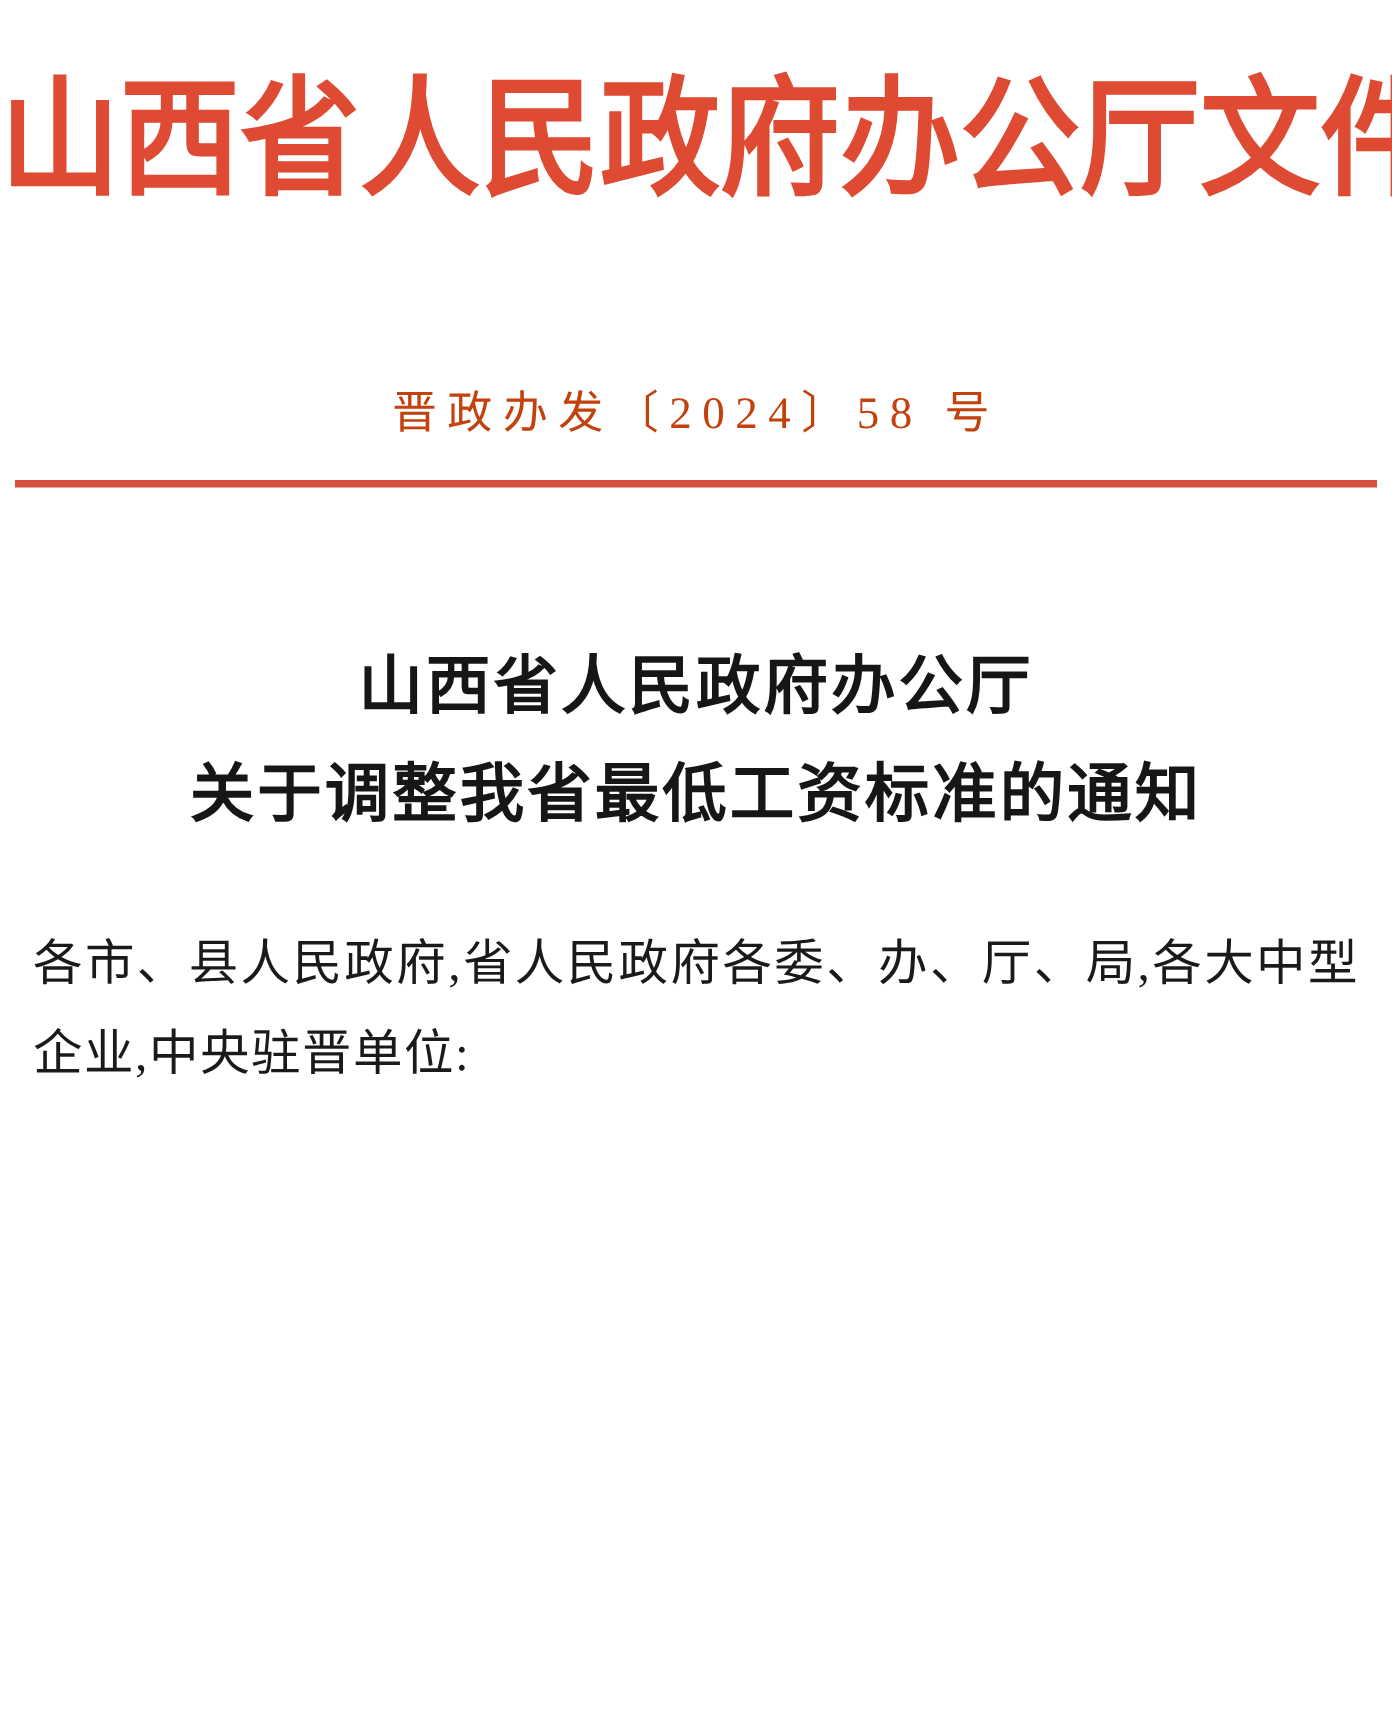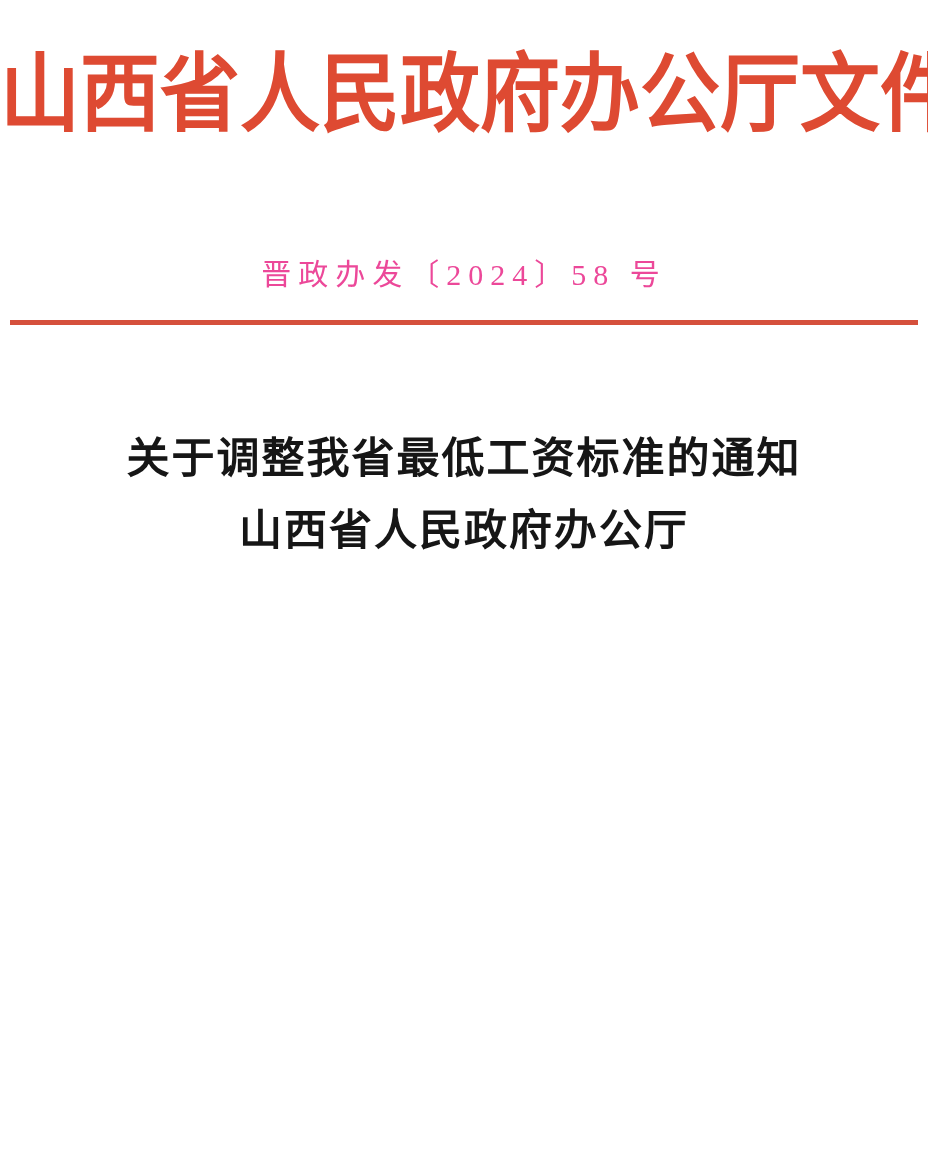--- a/index.html
+++ b/index.html
@@ -34,21 +34,21 @@
     white-space: nowrap;
     transform: scaleY(1.08);
     transform-origin: top center;
   }
   
   .doc-number {
     margin-top: 112px;
     text-align: center;
     font-size: 30px;
     letter-spacing: 7px;
-    color: #ec4899;
+    color: #c2410c;
   }
   
   .divider {
     margin: 26px 10px 0 10px;
     height: 5px;
     background: var(--divider-red);
   }
   
   .notice-title {
     margin-top: 98px;
@@ -77,21 +77,22 @@
 
 <div class="page">
 
   <h1 class="letterhead">山西省人民政府办公厅文件</h1>
 
   <div class="doc-number">晋政办发〔2024〕58 号</div>
 
   <div class="divider"></div>
 
   <div class="notice-title">
+    <div class="line">山西省人民政府办公厅</div>
     <div class="line">关于调整我省最低工资标准的通知</div>
-    <div class="line">山西省人民政府办公厅</div>
   </div>
 
   <div class="body-text">
+    <p class="no-indent">各市、县人民政府,省人民政府各委、办、厅、局,各大中型企业,中央驻晋单位:</p>
 
   </div>
 
 </div>
 
 </body></html>

